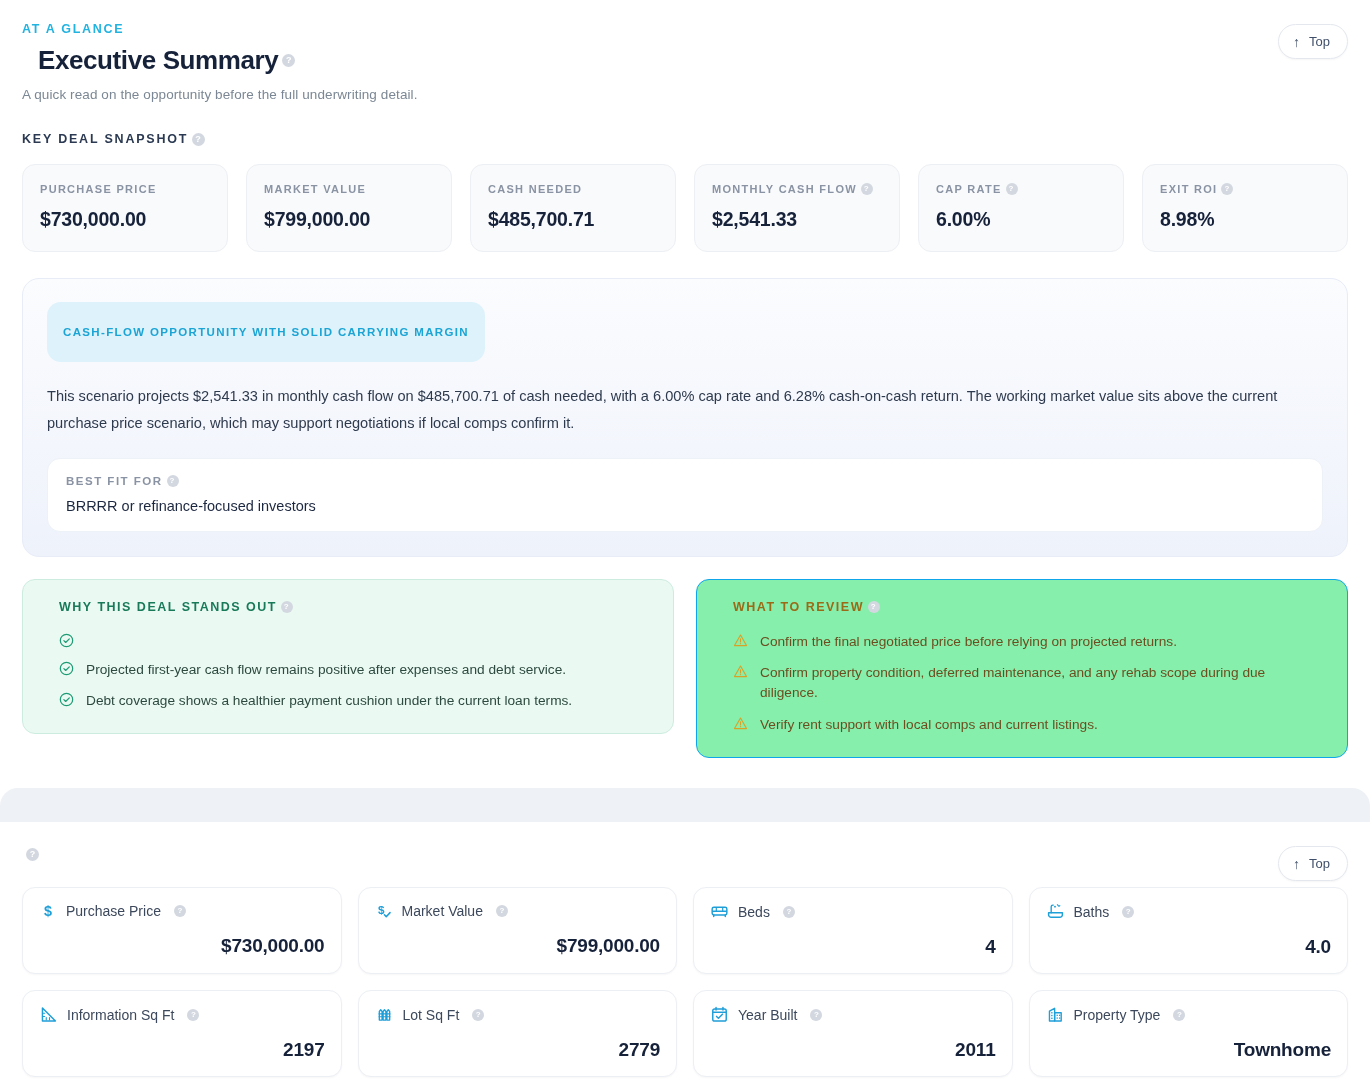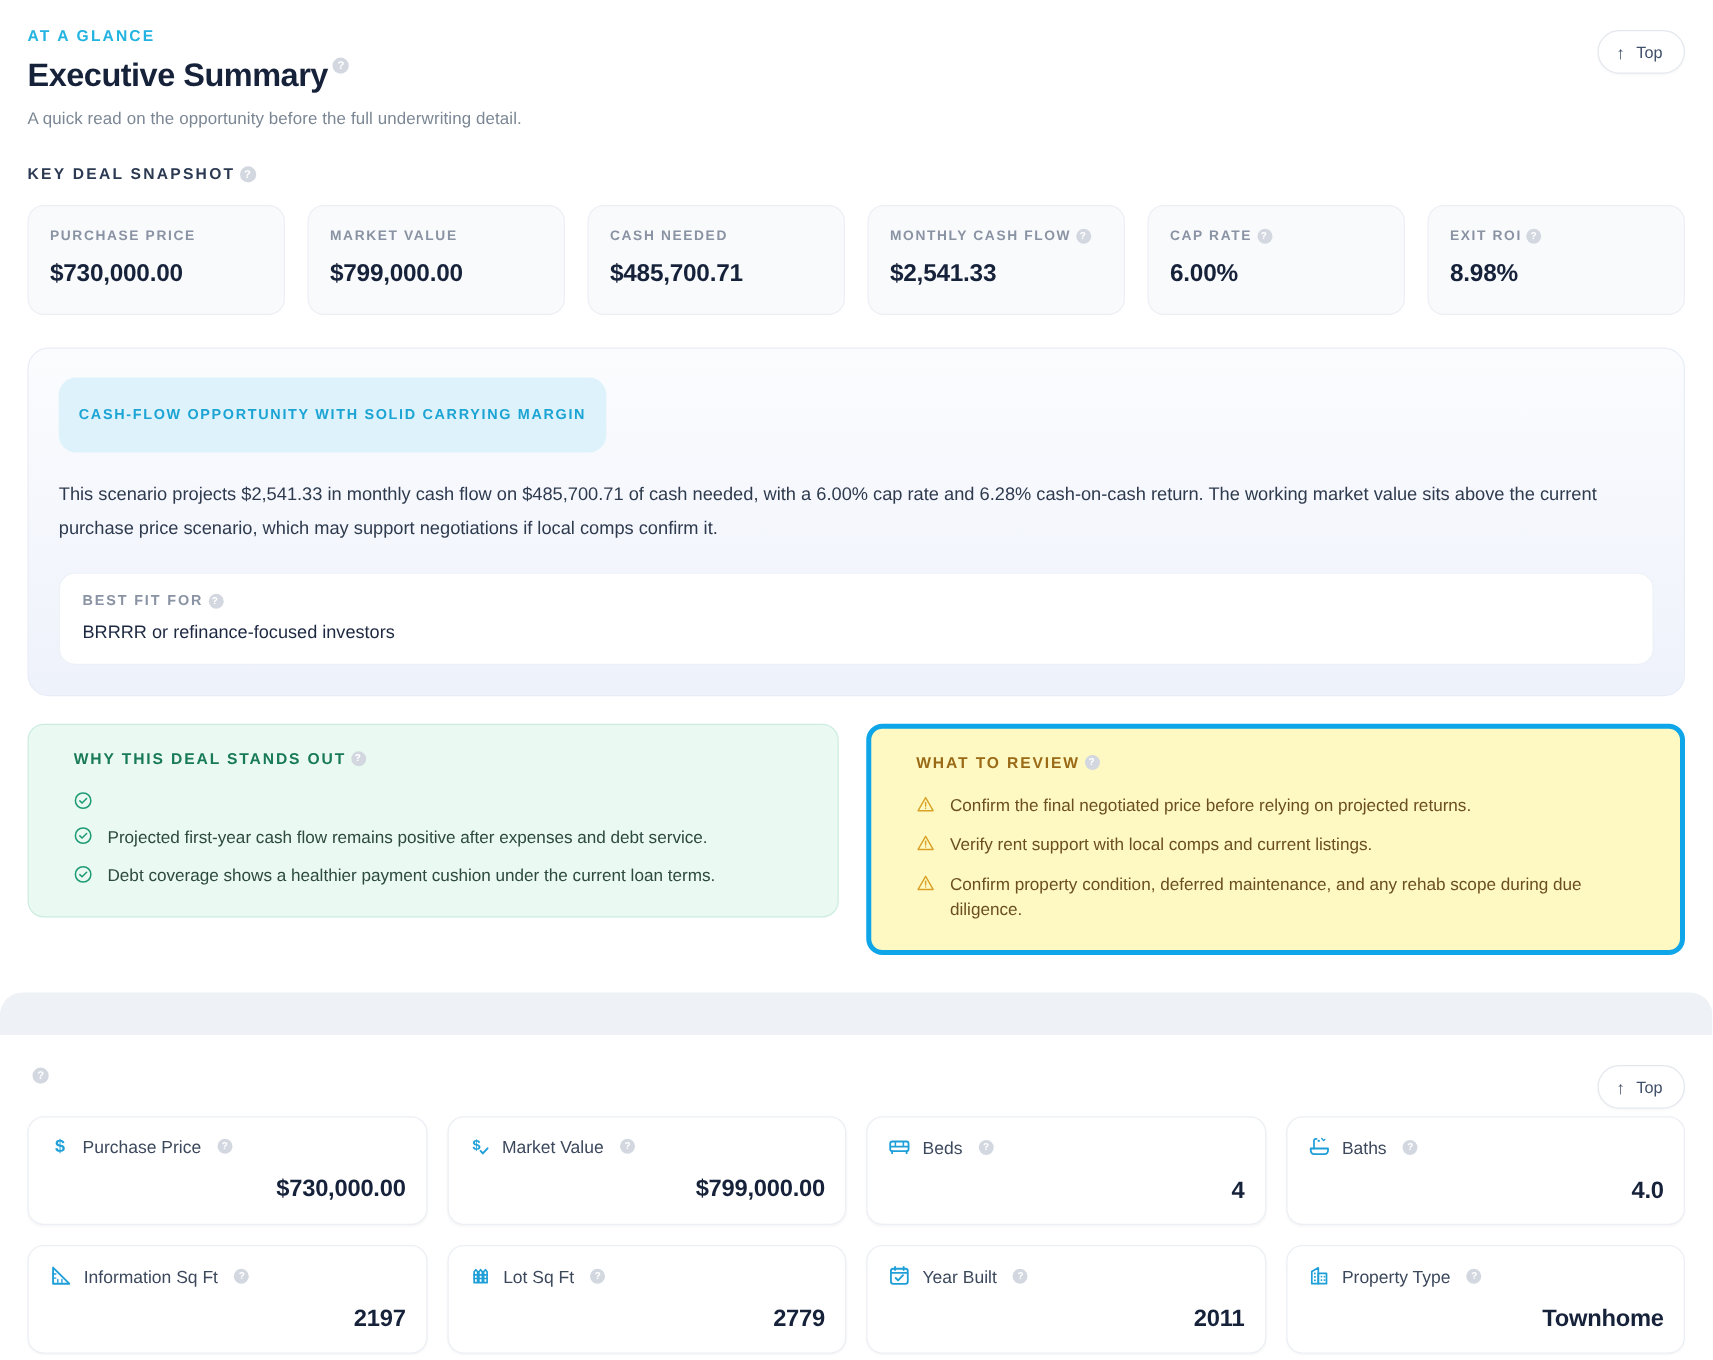--- a/index.html
+++ b/index.html
@@ -16,21 +16,21 @@
   .section-one { padding: 22px 22px 0 22px; position: relative; }
 
   .eyebrow {
     font-size: 12.5px;
     font-weight: 700;
     letter-spacing: 1.7px;
     color: #22b3e0;
     text-transform: uppercase;
     margin-bottom: 10px;
   }
-  .title-row { display: flex; align-items: flex-start; }
+  .title-row { display: flex; align-items: center; margin-left: 16px; }
   h1.page-title {
     font-size: 26px;
     font-weight: 700;
     letter-spacing: -0.4px;
     color: #16213a;
     line-height: 1.1;
   }
   .subtitle {
     margin-top: 12px;
     font-size: 13.5px;
@@ -170,21 +170,21 @@
 
   
   .panels { display: flex; gap: 22px; margin-top: 22px; align-items: flex-start; }
   .panel {
     flex: 1 1 0;
     border-radius: 13px;
     padding: 20px 22px 22px 36px;
     min-width: 0;
   }
   .panel.good { background: #eafaf3; border: 1px solid #cdece0; }
-  .panel.warn { background: #fef9c3; border: 4px solid #0ea5e9; }
+  .panel.warn { background: #86efac; border: 1px solid #0ea5e9; }
   .panel-title {
     font-size: 12.5px;
     font-weight: 700;
     letter-spacing: 1.5px;
     text-transform: uppercase;
     display: flex;
     align-items: center;
     margin-bottom: 6px;
   }
   .panel.good .panel-title { color: #197a5a; }
@@ -398,31 +398,31 @@
             <span>Confirm the final negotiated price before relying on projected returns.</span>
           </li>
           <li>
             <span class="li-ico">
               <svg width="15" height="15" viewBox="0 0 16 16">
                   <path d="M8 2.2L14.4 13.4H1.6z" fill="none" stroke="#d9a227" stroke-width="1.2" stroke-linejoin="round"></path>
                   <path d="M8 6.3v3.3" stroke="#d9a227" stroke-width="1.2" stroke-linecap="round"></path>
                   <circle cx="8" cy="11.4" r="0.65" fill="#d9a227"></circle>
                 </svg>
             </span>
-            <span>Verify rent support with local comps and current listings.</span>
+            <span>Confirm property condition, deferred maintenance, and any rehab scope during due diligence.</span>
           </li>
           <li>
             <span class="li-ico">
               <svg width="15" height="15" viewBox="0 0 16 16">
                   <path d="M8 2.2L14.4 13.4H1.6z" fill="none" stroke="#d9a227" stroke-width="1.2" stroke-linejoin="round"></path>
                   <path d="M8 6.3v3.3" stroke="#d9a227" stroke-width="1.2" stroke-linecap="round"></path>
                   <circle cx="8" cy="11.4" r="0.65" fill="#d9a227"></circle>
                 </svg>
             </span>
-            <span>Confirm property condition, deferred maintenance, and any rehab scope during due diligence.</span>
+            <span>Verify rent support with local comps and current listings.</span>
           </li>
         </ul>
       </div>
 
     </div>
   </div>
 
   <div class="band"></div>
 
   <div class="section-two">

